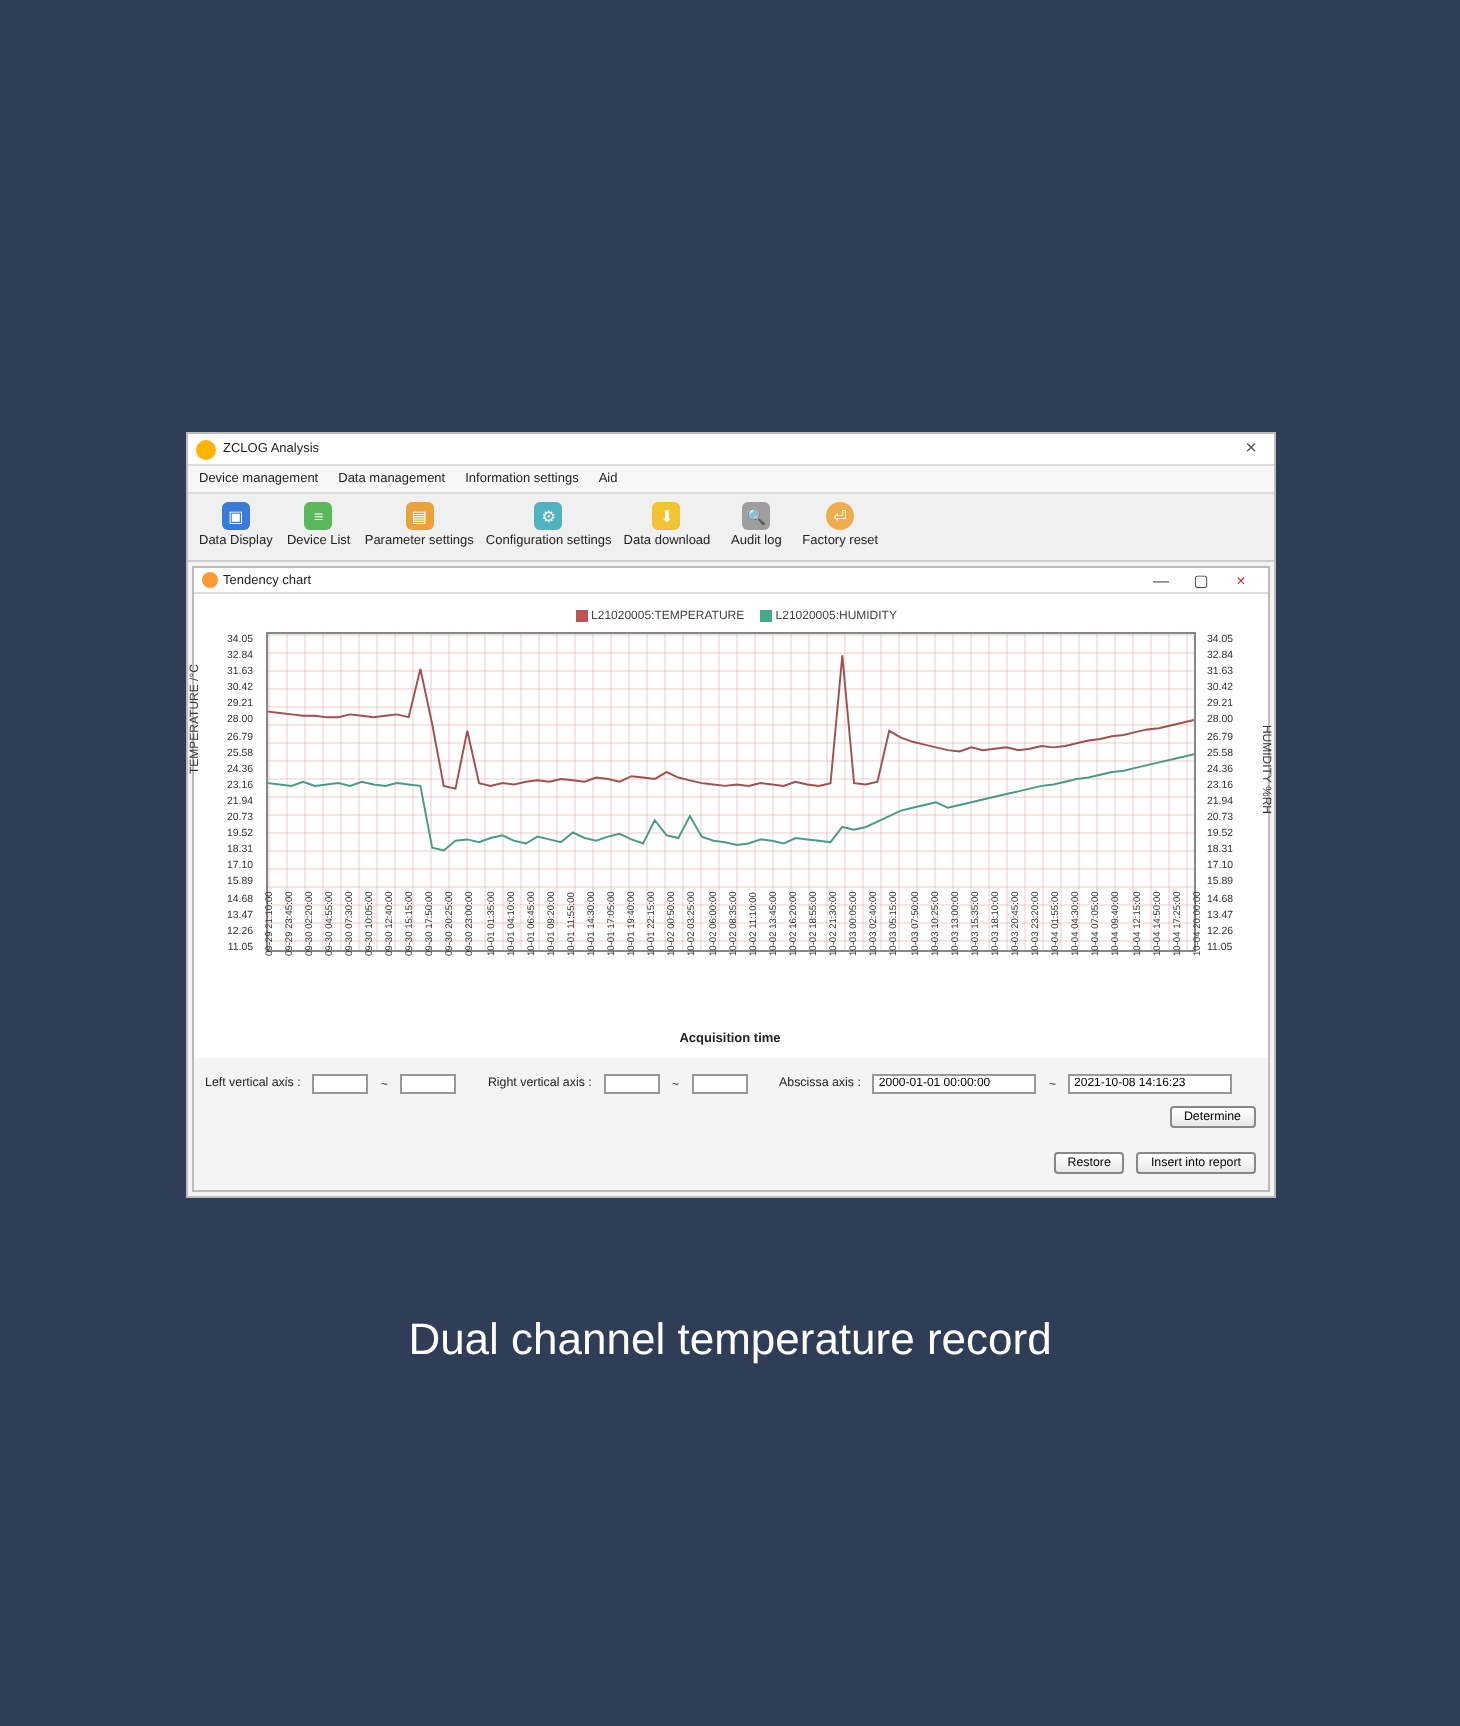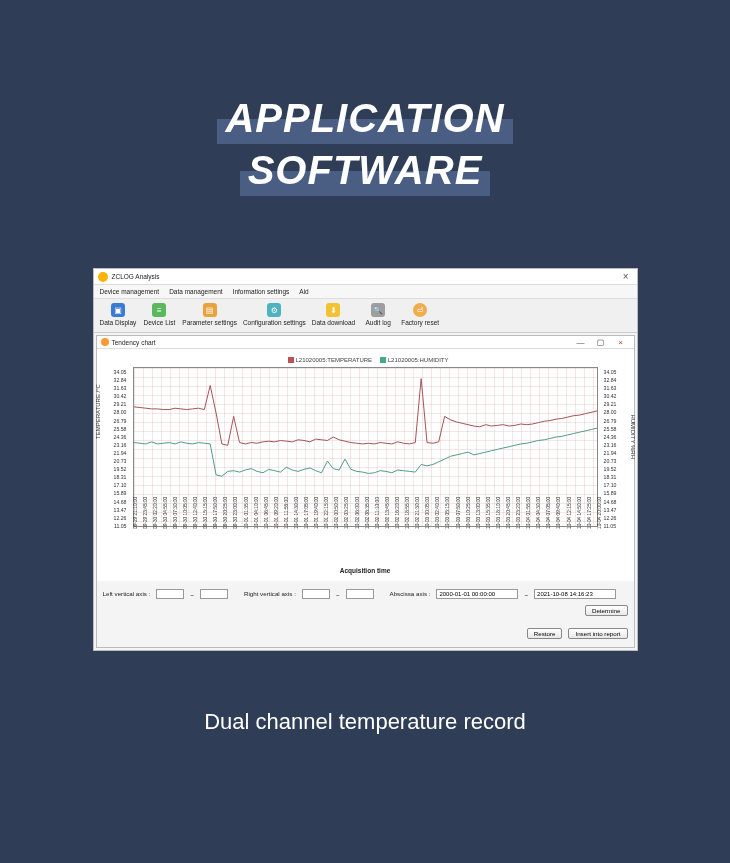--- a/index.html
+++ b/index.html
@@ -223,22 +223,21 @@
     color:#fff;
     font-size:22px;
     line-height:1.4;
     font-weight:400;
   }
 </style>
 </head>
 <body>
 
 <div class="hero-title">
-  <span>APPLICATION</span><br>
-  <span>SOFTWARE</span>
+  <br>
 </div>
 
 <div class="app-window">
 
   <div class="titlebar">
     <div class="titlebar-left">
       <span class="app-icon"></span>
       <span>ZCLOG Analysis</span>
     </div>
     <span class="win-close">×</span>

